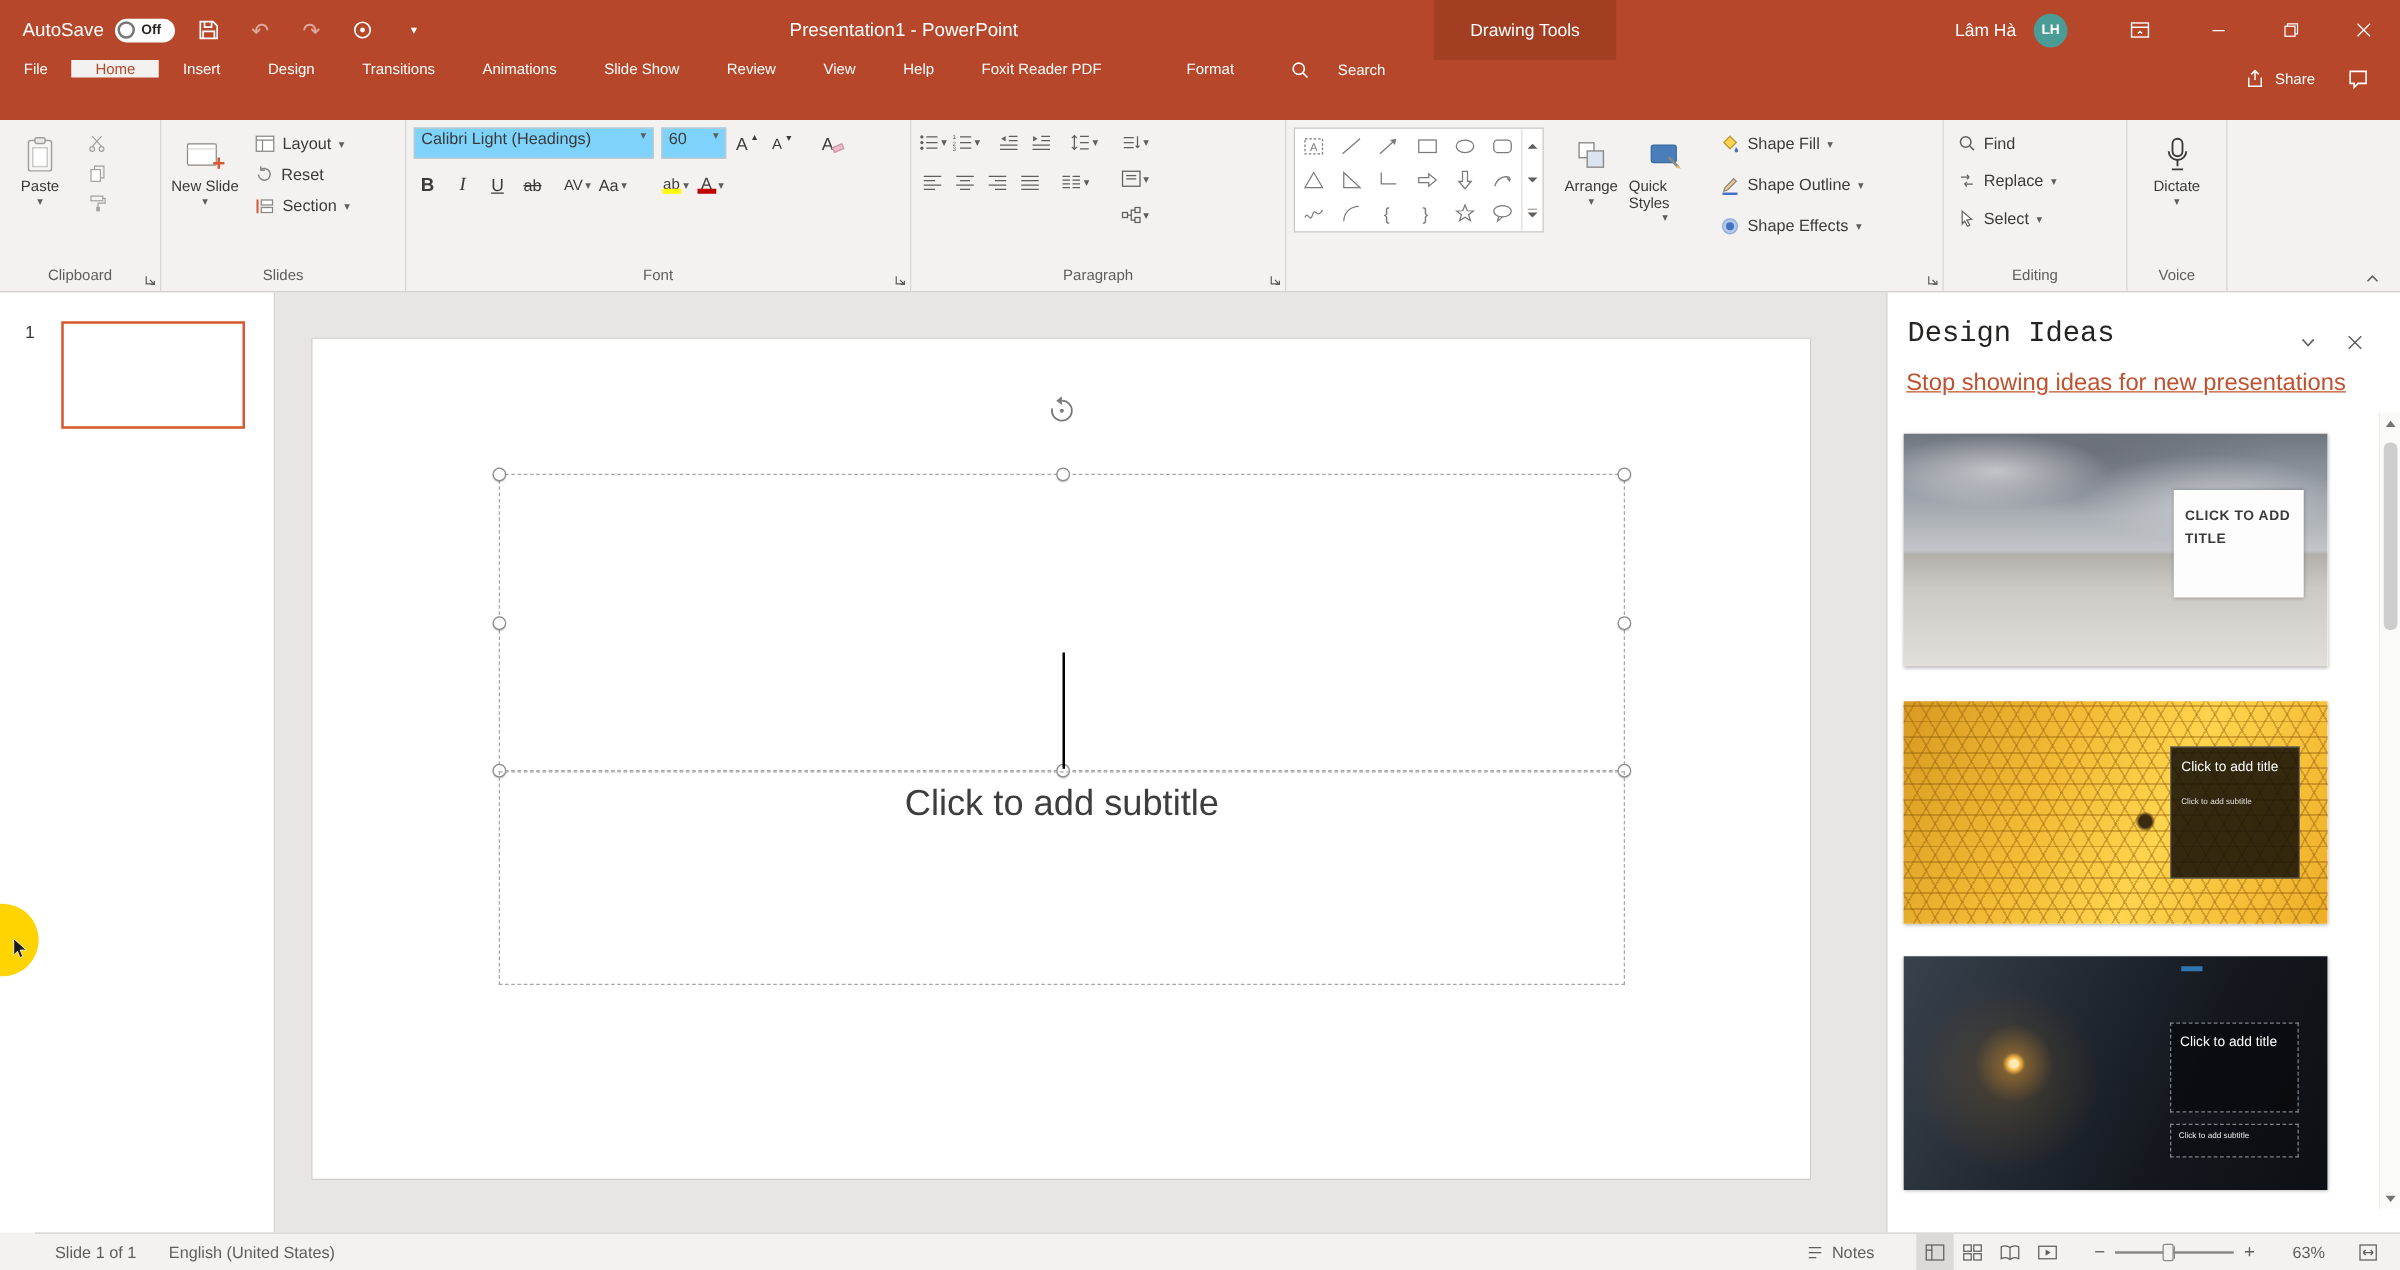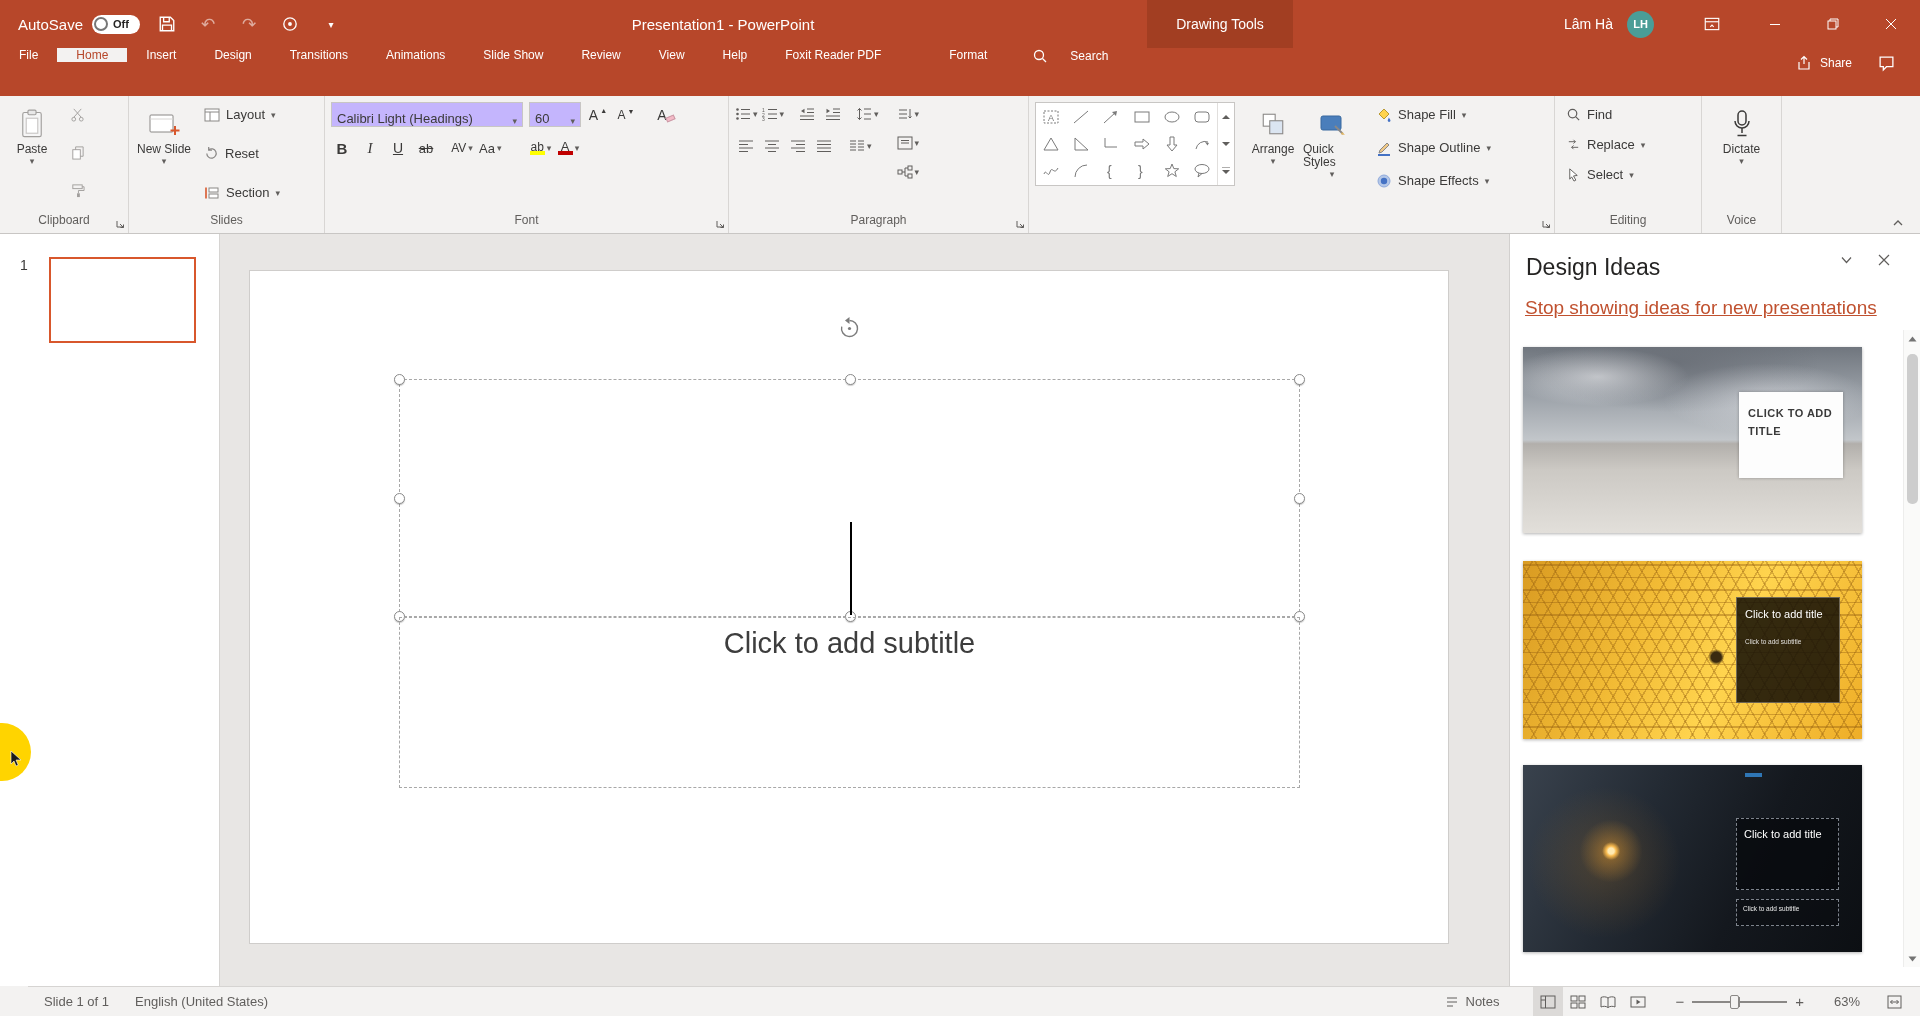--- a/index.html
+++ b/index.html
@@ -36,24 +36,24 @@
 
   
   .ribbon{position:absolute;top:96px;left:0;right:0;height:138px;background:#f3f2f1;border-bottom:1px solid #c8c6c4;display:flex;color:#3b3a39;}
   .rgroup{position:relative;border-right:1px solid #d8d6d4;display:flex;flex-direction:column;flex:none;}
   .rg-content{flex:1;display:flex;align-items:flex-start;padding:6px 6px 0;}
   .rg-label{height:21px;text-align:center;font-size:12px;color:#605e5c;line-height:16px;}
   .launcher{position:absolute;right:3px;bottom:4px;}
   .bigbtn{display:flex;flex-direction:column;align-items:center;font-size:12px;color:#3b3a39;padding-top:3px;line-height:13px;text-align:left;}
   .bicon{height:38px;display:flex;align-items:center;justify-content:center;}
   .caret{font-size:9px;color:#605e5c;line-height:10px;}
-  .col{display:flex;flex-direction:column;justify-content:flex-start;gap:14px;}
+  .col{display:flex;flex-direction:column;justify-content:flex-start;gap:0;}
   .sbtn{display:flex;align-items:center;gap:6px;height:25px;font-size:13px;padding:0 5px;white-space:nowrap;}
   .icbtn{height:24px;min-width:22px;display:flex;align-items:center;justify-content:center;gap:2px;}
-  .combo{display:flex;align-items:flex-end;background:#c4b5fd;border:1px solid #c8c6c4;height:25px;font-size:13px;padding:0 5px;gap:5px;white-space:nowrap;}
+  .combo{display:flex;align-items:flex-start;background:#7dd3fc;border:1px solid #c8c6c4;height:25px;font-size:13px;padding:0 5px;gap:5px;white-space:nowrap;}
   .combo .caret{margin-left:auto;}
   .frow{display:flex;align-items:center;gap:6px;}
   .glyphB{font-weight:bold;font-size:15px;}
   .glyphI{font-style:italic;font-family:"Liberation Serif",serif;font-size:15px;}
   .glyphU{text-decoration:underline;font-size:14px;}
   .glyphS{text-decoration:line-through;font-size:13px;}
   .colorbar{display:inline-block;width:15px;height:4px;margin-top:-2px;}
   .stack{display:flex;flex-direction:column;align-items:center;line-height:12px;}
   .gallery{width:200px;height:84px;background:#fff;border:1px solid #c8c6c4;display:flex;}
   .gal-grid{flex:1;display:grid;grid-template-columns:repeat(6,1fr);grid-template-rows:repeat(3,1fr);}
@@ -73,21 +73,21 @@
   .ph{position:absolute;border:1px dashed #a8a8a8;}
   .ph-title{left:149px;top:108px;width:901px;height:238px;}
   .ph-sub{left:149px;top:346px;width:901px;height:171px;text-align:center;}
   .sub-text{display:inline-block;margin-top:9px;font-size:29px;color:#3d3d3d;}
   .handle{position:absolute;width:11px;height:11px;border-radius:50%;background:#fff;border:1px solid #8a8a8a;box-shadow:0 1px 1px rgba(0,0,0,.2);}
   .caret-line{position:absolute;left:599px;top:250px;width:2px;height:93px;background:#000;}
   .rotate{position:absolute;left:588px;top:46px;width:23px;height:23px;}
 
   
   .designpanel{position:absolute;right:0;top:234px;bottom:30px;width:411px;background:#fff;border-left:1px solid #d2d0ce;overflow:hidden;}
-  .dp-head{display:flex;align-items:flex-start;padding:20px 30px 0 16px;}
+  .dp-head{display:flex;align-items:flex-end;padding:20px 30px 0 16px;font-family:Liberation Mono, monospace;}
   .dp-title{font-size:23px;color:#252423;}
   .dp-headicons{margin-left:auto;display:flex;align-items:center;gap:26px;}
   .dp-link{display:inline-block;margin:16px 0 0 15px;font-size:19px;color:#c0512f;text-decoration:underline;}
   .dthumb{position:absolute;left:13px;width:339px;box-shadow:0 1px 3px rgba(0,0,0,.3);overflow:hidden;}
   .dthumb1{top:113px;height:186px;background:
     radial-gradient(ellipse 140px 45px at 22% 16%, rgba(248,248,250,.55), transparent 65%),
     radial-gradient(ellipse 160px 55px at 72% 28%, rgba(235,236,240,.5), transparent 65%),
     radial-gradient(ellipse 200px 70px at 45% 8%, rgba(105,110,118,.85), transparent 72%),
     linear-gradient(180deg,#70767e 0%,#9aa0a7 25%,#c2c6ca 50%,#b2afab 52%,#ccc9c4 66%,#e2dfda 100%);}
   .t1-card{position:absolute;left:216px;top:45px;width:104px;height:86px;background:#fdfdfd;padding:12px 9px;box-shadow:0 0 3px rgba(0,0,0,.3);}

